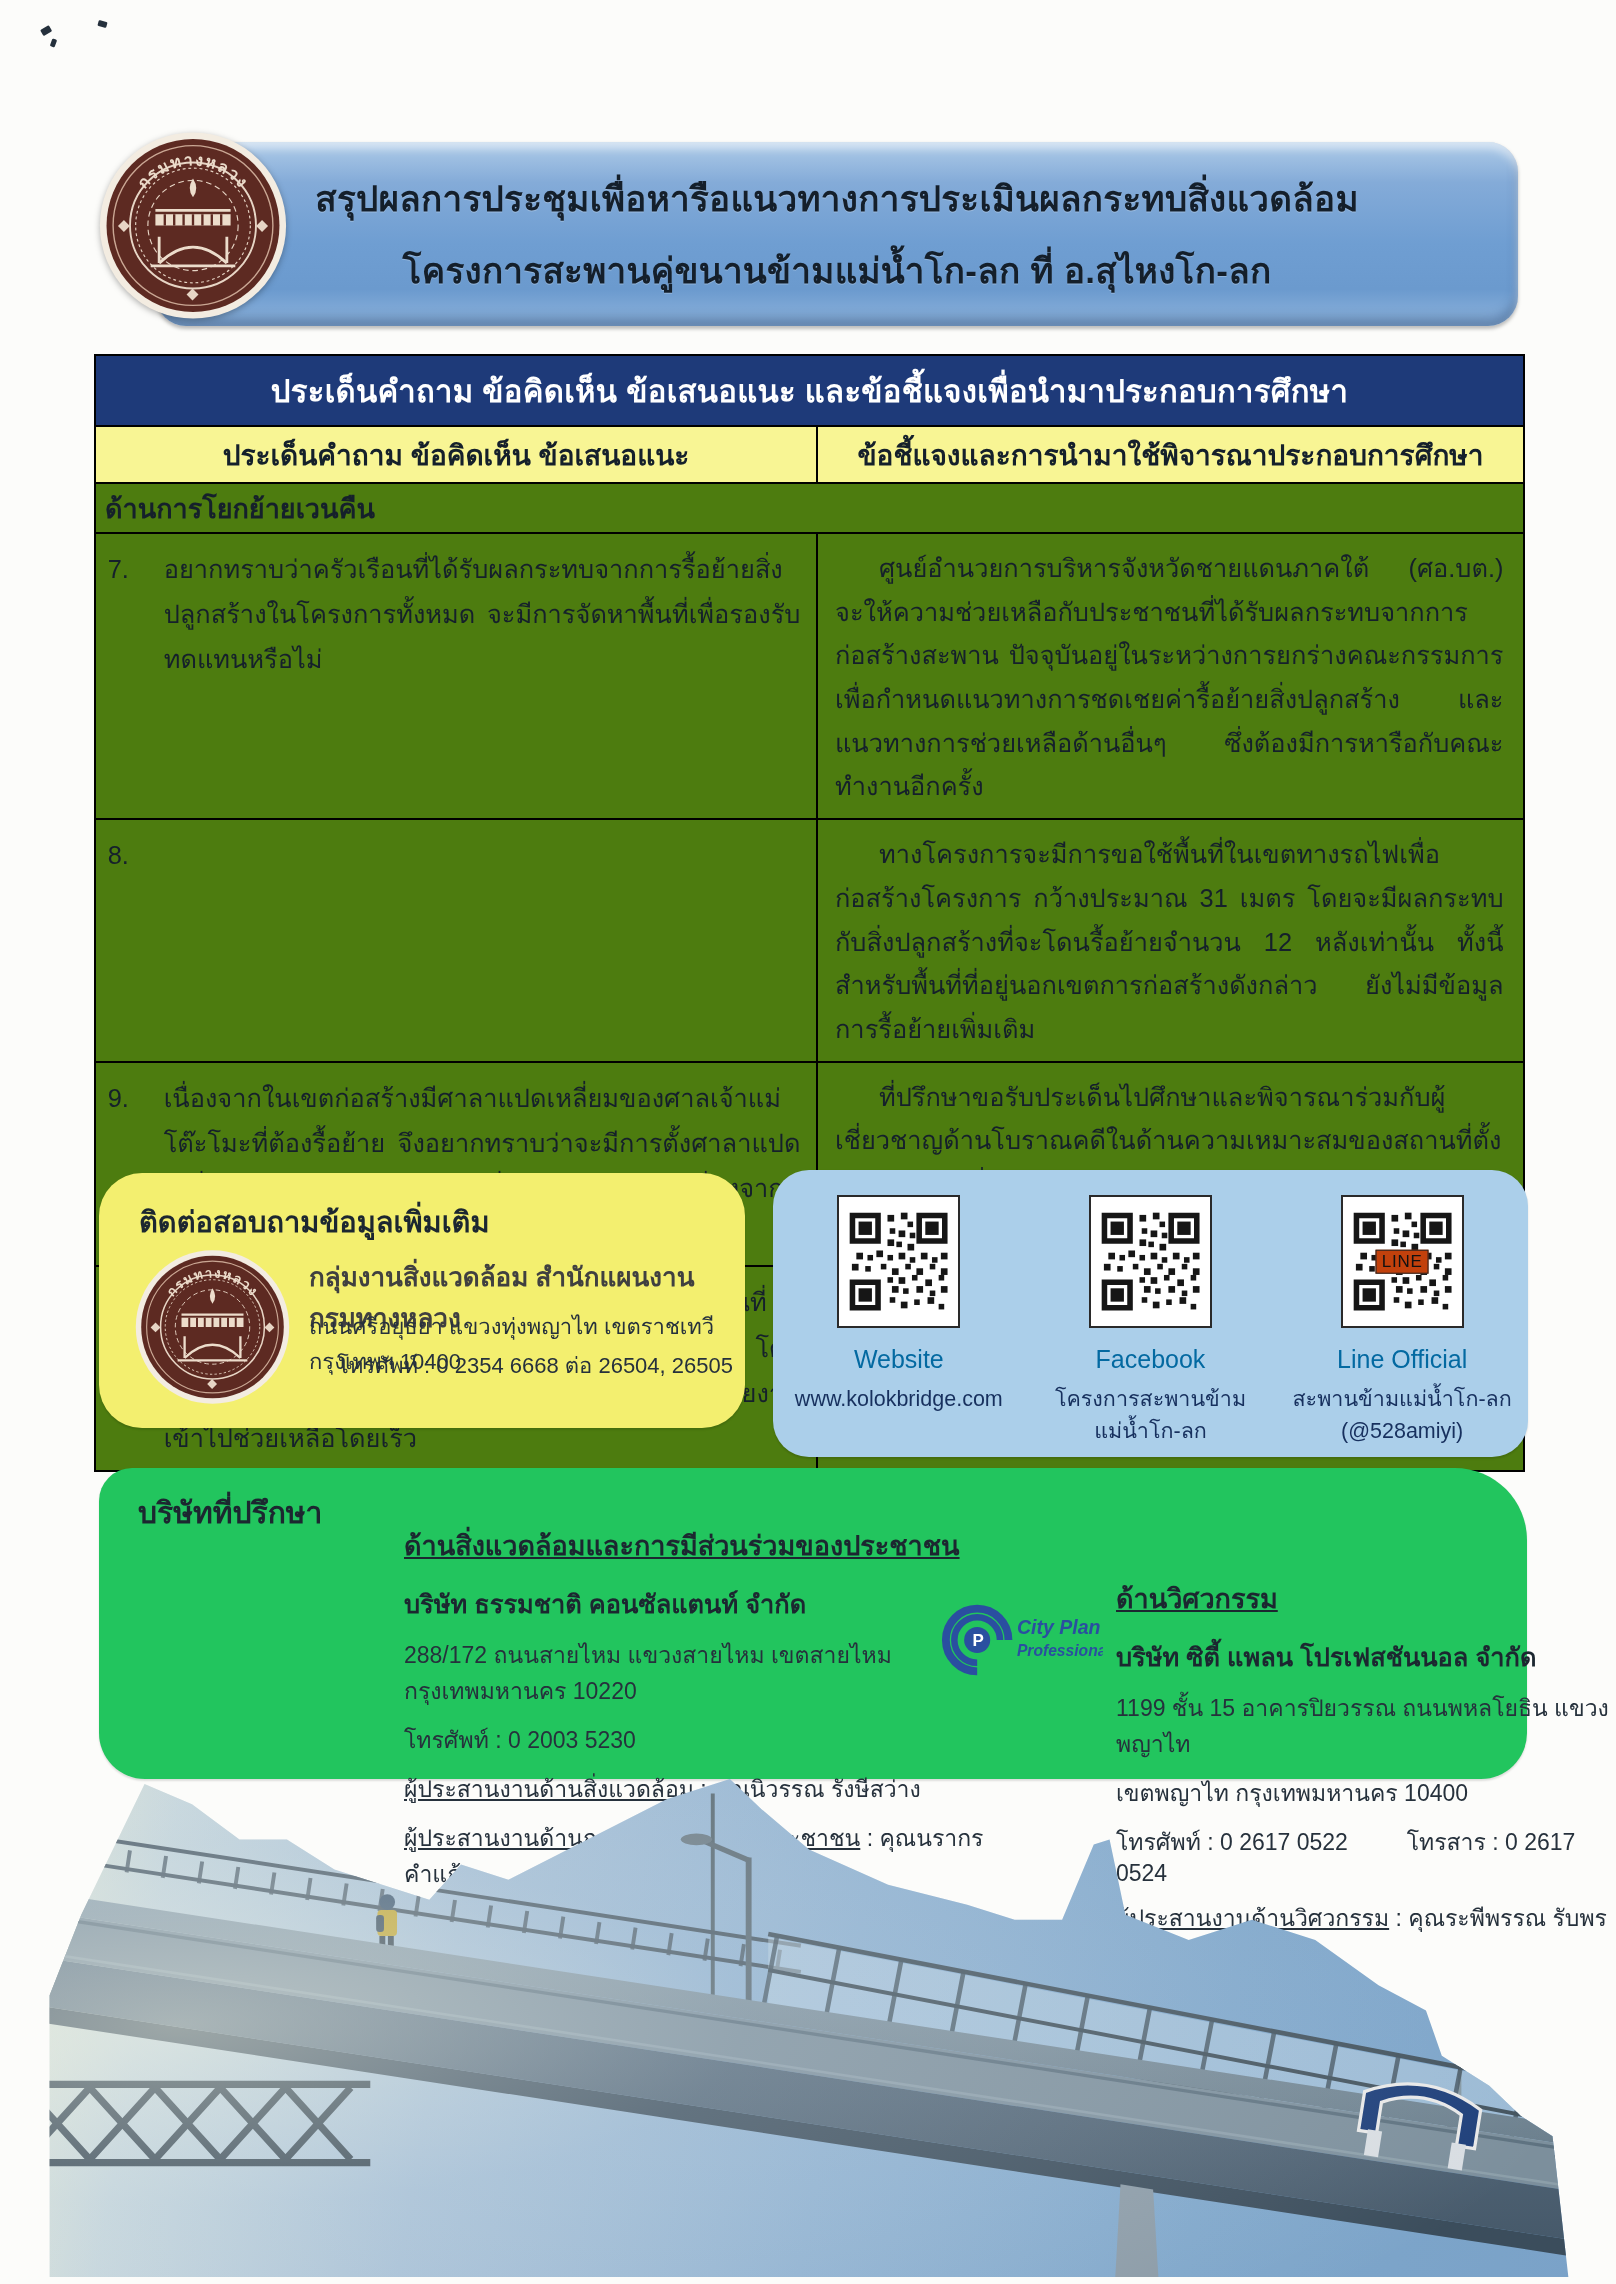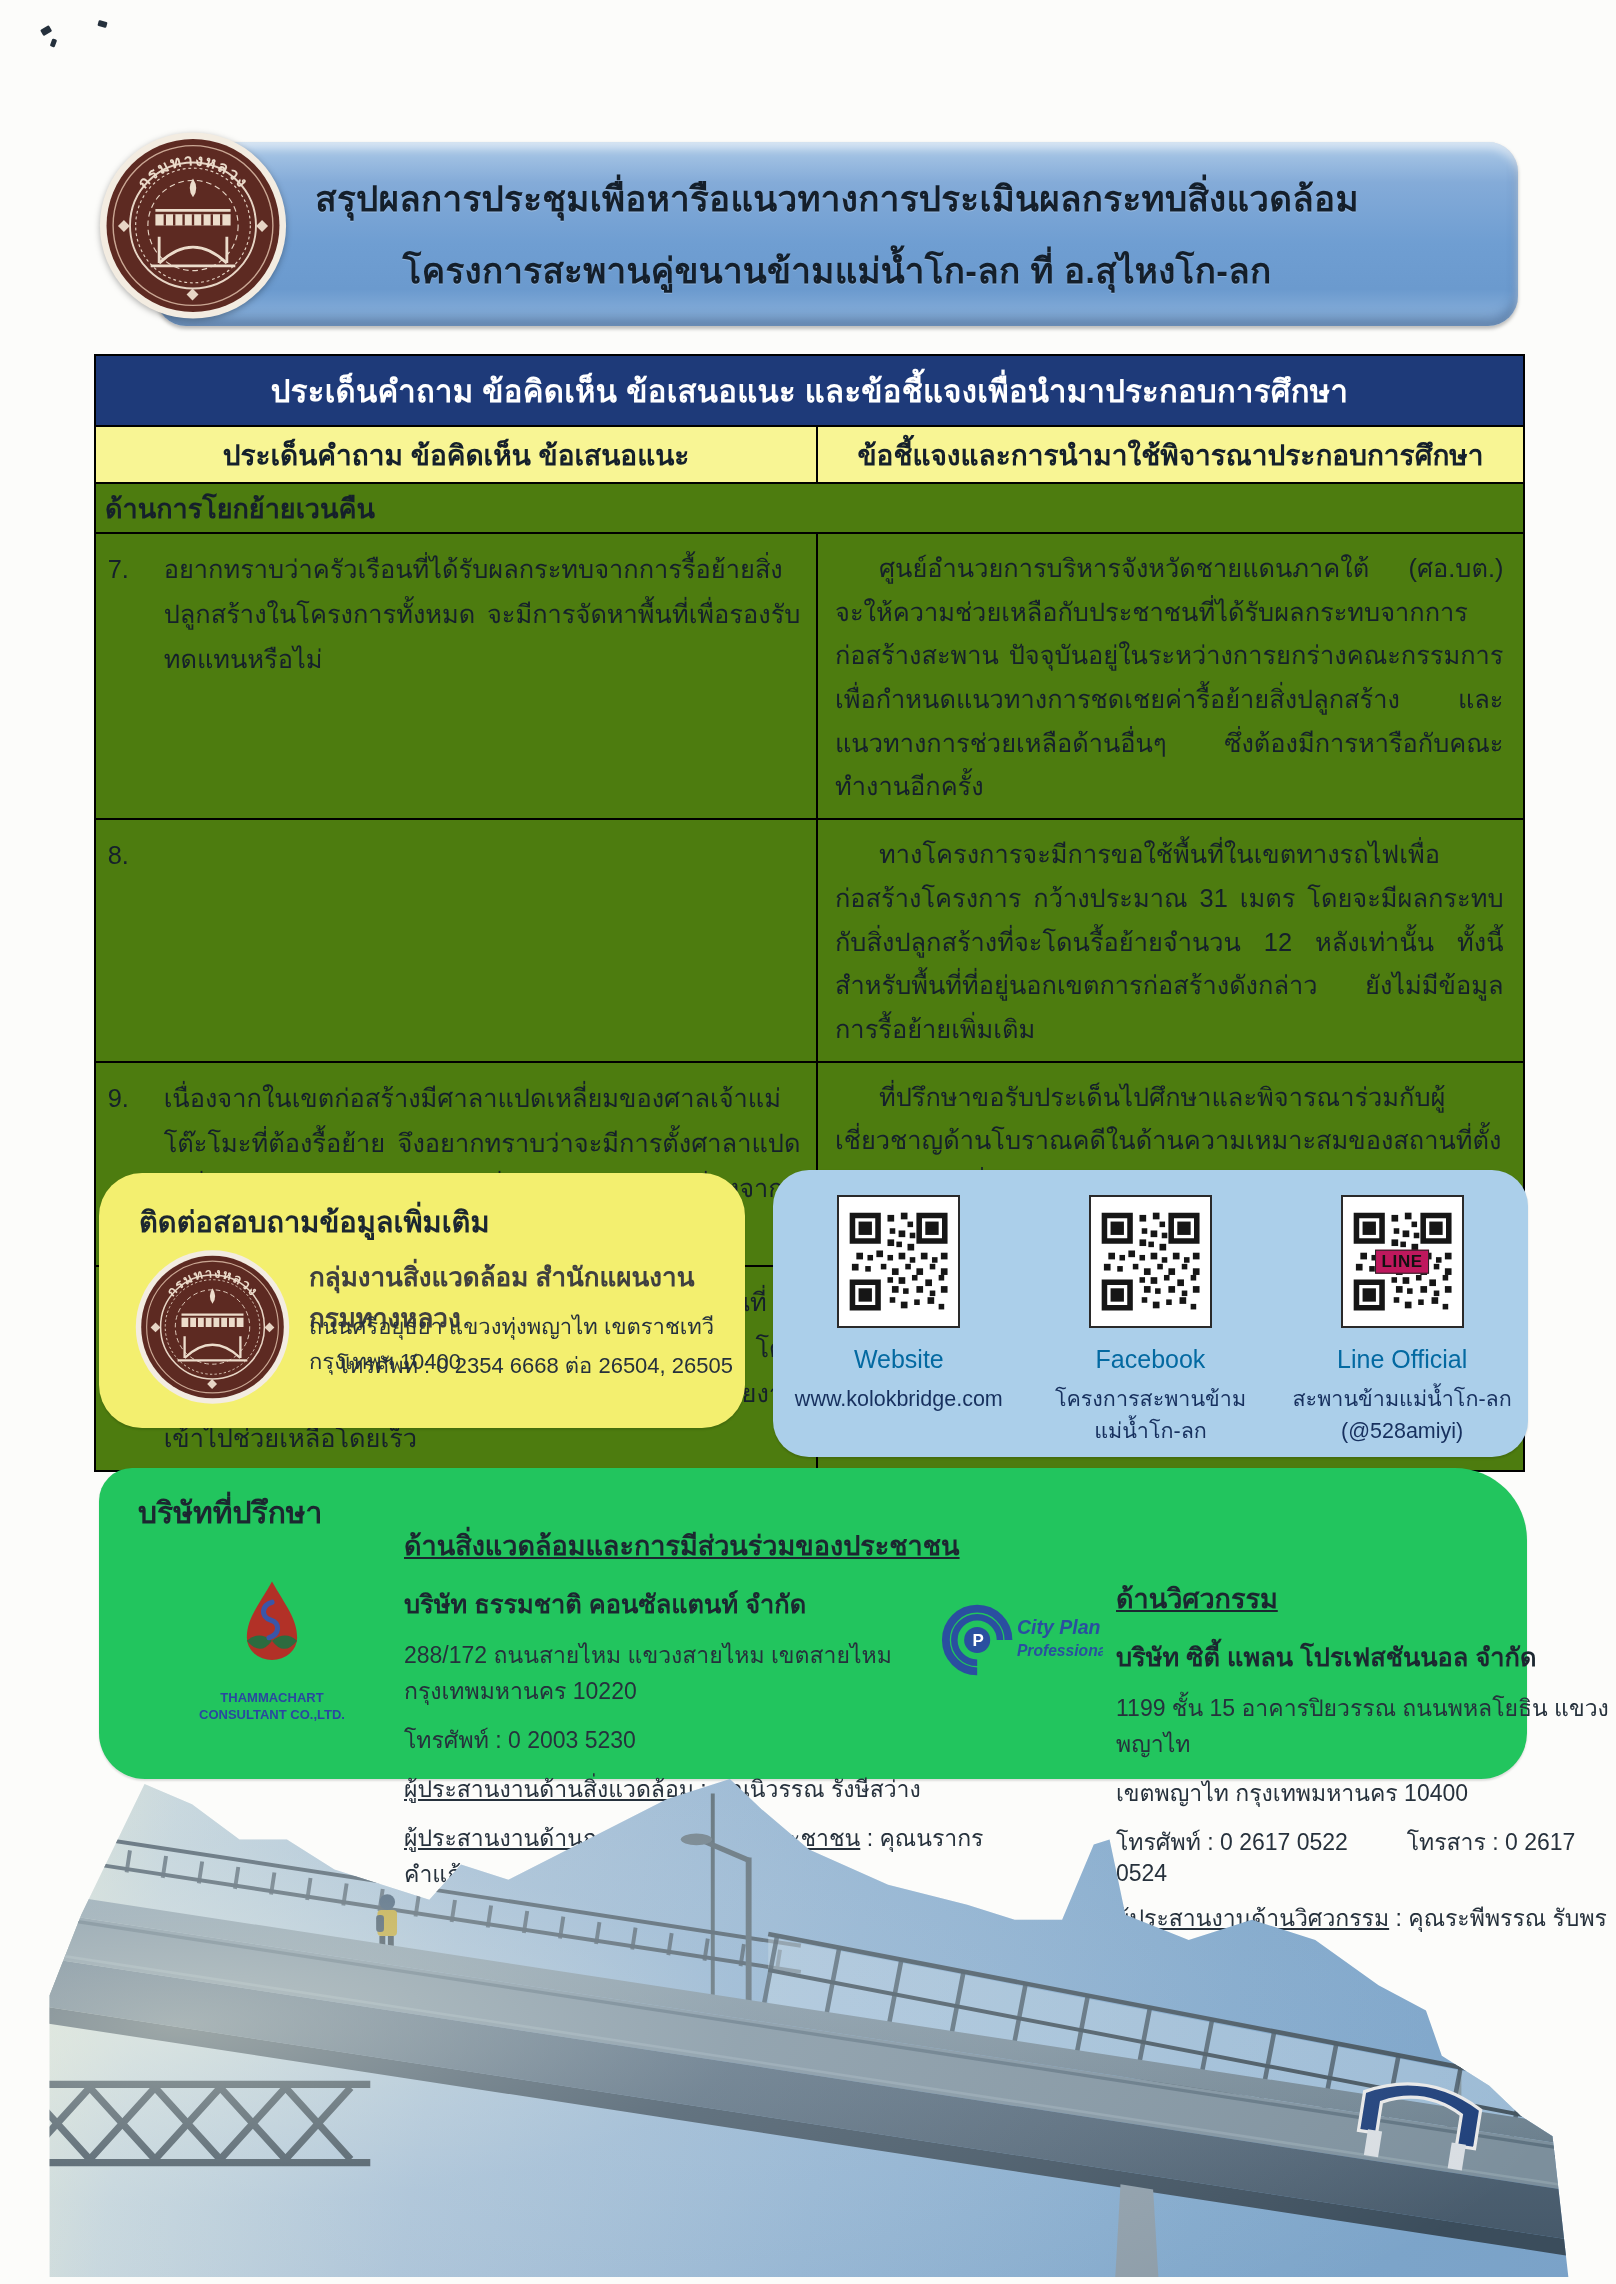--- a/index.html
+++ b/index.html
@@ -81,21 +81,21 @@
   .qrbox{
     position:absolute;left:773px;top:1170px;width:755px;height:287px;
     background:#abcfea;border-radius:36px;box-shadow:0 1.3px 2px rgba(0,0,0,.12);
     display:flex;justify-content:space-around;align-items:flex-start;padding-top:25px;box-sizing:border-box;
   }
   .qr-item{width:228px;display:flex;flex-direction:column;align-items:center;}
   .qr-card{width:123px;height:133px;background:#fff;border:2.6px solid #2a2a2a;box-sizing:border-box;padding:3.9px;position:relative;}
   .qr-card svg{width:100%;height:100%;}
   .line-tag{
     position:absolute;left:50%;top:50%;transform:translate(-50%,-50%);
-    background:#be185d;border:1.3px solid #222;font-size:17px;font-weight:bold;color:#111;
+    background:#c2410c;border:1.3px solid #222;font-size:17px;font-weight:normal;color:#111;
     padding:1.3px 5.2px;letter-spacing:0.7px;
   }
   .qr-label{margin-top:17px;font-size:25px;color:#0369a1;}
   .qr-sub{margin-top:9px;font-size:21.5px;color:#17305e;text-align:center;line-height:1.5;}
 
   
   .cons{
     position:absolute;left:99px;top:1468px;width:1428px;height:311px;
     background:#22c55e;border-radius:33px 72px 46px 46px;box-shadow:0 1.3px 2px rgba(0,0,0,.12);
   }
@@ -313,32 +313,20 @@
       <div class="qr-sub">
         <span>สะพานข้ามแม่น้ำโก-ลก</span><br>
         <span>(@528amiyi)</span>
       </div>
     </div>
   </div>
 
   <div class="cons">
     <div class="hd">บริษัทที่ปรึกษา</div>
 
-    <div class="logo-tmc">
-      <svg viewBox="0 0 120 150">
-        <path d="M60,6 C42,38 26,56 26,82 a34,30 0 0 0 68,0 C94,56 78,38 60,6 Z" fill="#b23127"></path>
-        <path d="M26,86 q16,-14 34,0 q-16,22 -34,0 Z" fill="#2c6b3f"></path>
-        <path d="M94,86 q-16,-14 -34,0 q16,22 34,0 Z" fill="#2c6b3f"></path>
-        <path d="M60,34 c-14,4 -16,20 -2,24 c14,4 12,20 -2,24" fill="none" stroke="#3a56a8" stroke-width="7" stroke-linecap="round"></path>
-      </svg>
-      <div class="cap">
-        <span>THAMMACHART</span><br>
-        <span>CONSULTANT CO.,LTD.</span>
-      </div>
-    </div>
 
     <div class="col col-env">
       <div class="sect">ด้านสิ่งแวดล้อมและการมีส่วนร่วมของประชาชน</div>
       <div class="line co">บริษัท ธรรมชาติ คอนซัลแตนท์ จำกัด</div>
       <div class="line">288/172 ถนนสายไหม แขวงสายไหม เขตสายไหม กรุงเทพมหานคร 10220</div>
       <div class="line">โทรศัพท์ : 0 2003 5230</div>
       <div class="line">
         <span class="lbl">ผู้ประสานงานด้านสิ่งแวดล้อม</span>
         <span>: คุณนิวรรณ รังษีสว่าง</span>
       </div>

